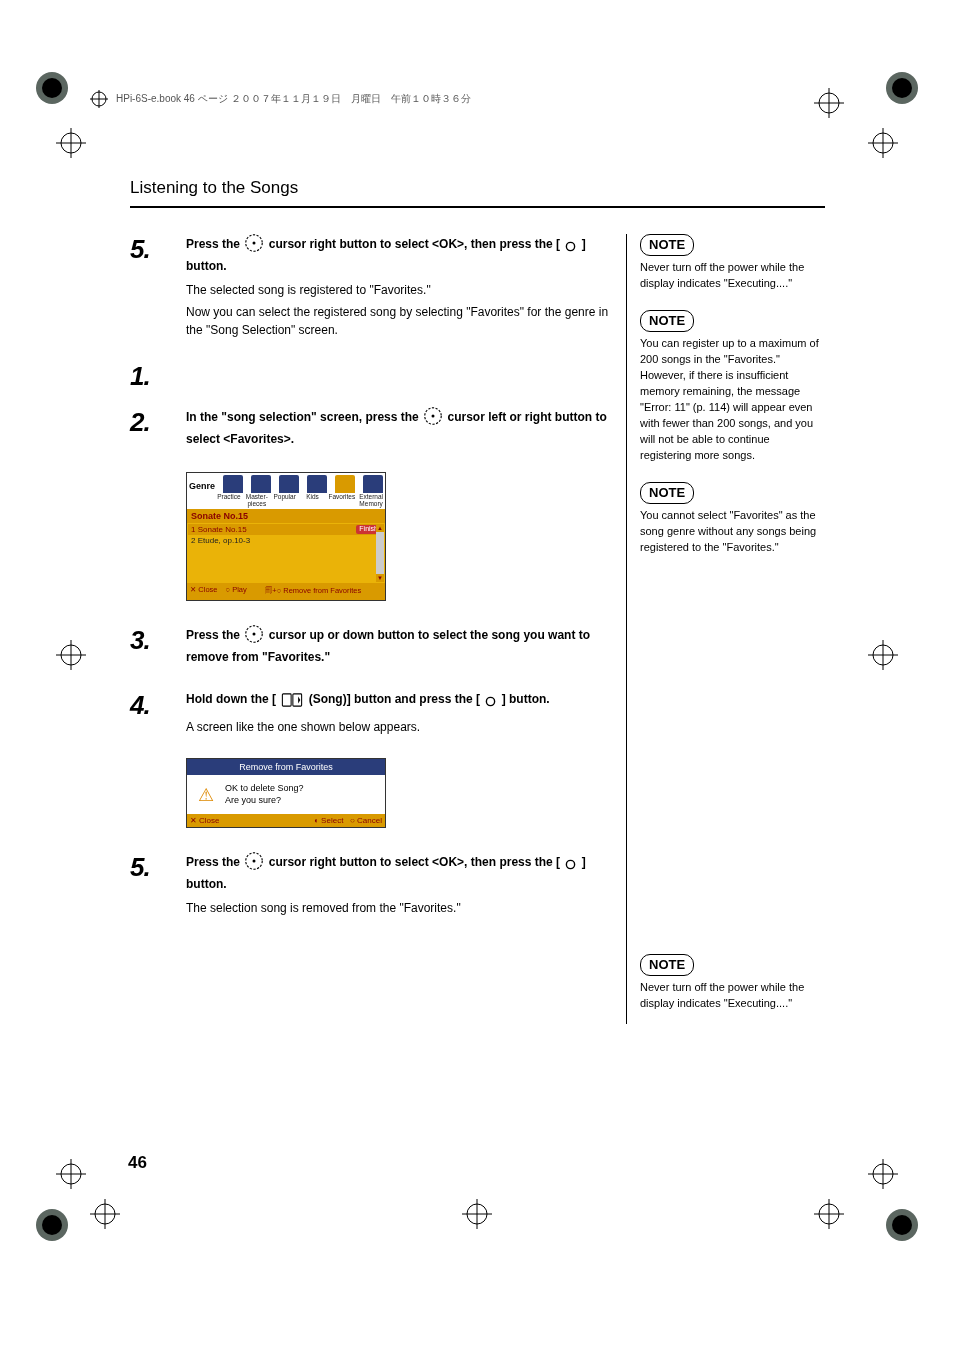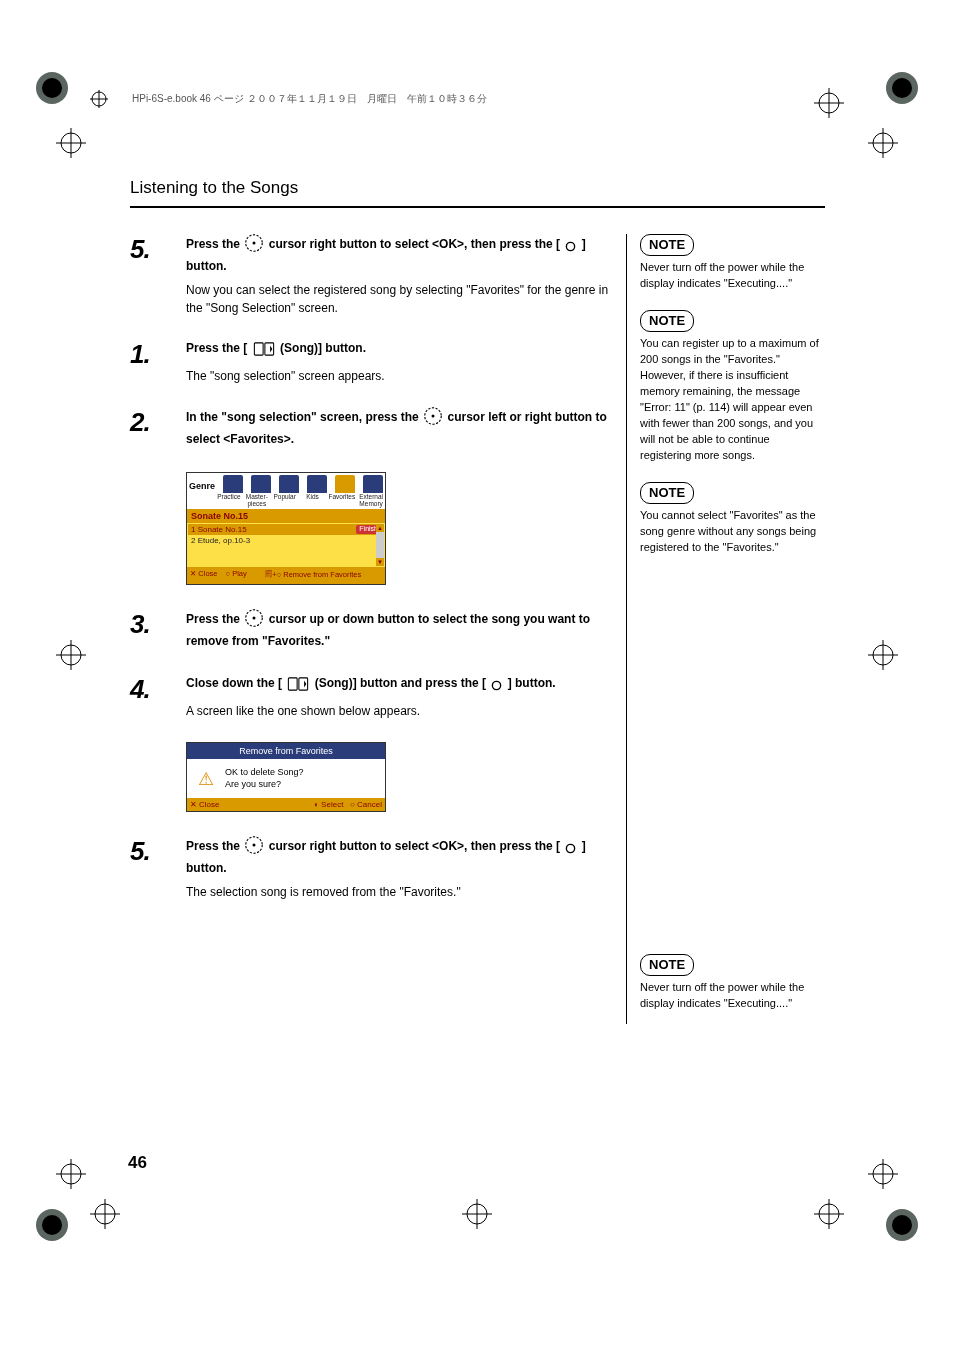--- a/index.html
+++ b/index.html
@@ -25,21 +25,21 @@
   .reg-mid {
     position: absolute;
     width: 30px; height: 30px;
   }
   .reg-mid svg { display:block; }
   .book-header {
     position: absolute;
     top: 90px; left: 90px;
     display: flex;
     align-items: center;
-    gap: 24px;
+    gap: 8px;
     font-size: 10px;
     color: #555;
   }
   .book-header .reg-icon { width: 18px; height: 18px; }
   .page-title {
     position: absolute;
     top: 178px;
     left: 130px;
     font-size: 17px;
     font-weight: 400;
@@ -157,22 +157,22 @@
   }
   .ss-labels-row span { flex: 1; text-align: center; }
   .ss-title-bar {
     background: #d99a00;
     color: #800;
     padding: 2px 4px;
     font-weight: 700;
     font-size: 9px;
   }
   .ss-list {
-    background: #fde047;
-    height: 44px;
+    background: #eab308;
+    height: 60px;
     padding: 1px;
     font-size: 8px;
     color: #222;
     position: relative;
   }
   .ss-list-row { padding: 1px 3px; }
   .ss-list-row.sel { background: #d99a00; color: #800; display:flex; justify-content:space-between; }
   .ss-badge { background: #c33; color:#fff; padding: 0 3px; border-radius:2px; font-size:7px; }
   .ss-footer {
     background: #d99a00;
@@ -366,41 +366,28 @@
             </svg>
         </span>
         <span> cursor right button to select &lt;OK&gt;, then press the [</span>
         <span class="inline-icon">
           <svg width="11" height="11" viewBox="0 0 12 12">
               <circle cx="6" cy="6" r="4.5" fill="none" stroke="#000" stroke-width="1.5"></circle>
             </svg>
         </span>
         <span>] button.</span>
       </div>
+      <div class="step-desc">The selected song is registered to "Favorites."</div>
       <div class="step-desc">Now you can select the registered song by selecting "Favorites" for the genre in the "Song Selection" screen.</div>
     </div>
   </div>
 
 
   <div class="step">
     <div class="step-num">1.</div>
-    <div class="step-body">
-      <div class="step-head">
-        <span>Press the [</span>
-        <span class="inline-icon">
-          <svg width="22" height="14" viewBox="0 0 24 16">
-              <rect x="1" y="1" width="10" height="14" rx="1" fill="none" stroke="#000" stroke-width="1.2"></rect>
-              <rect x="13" y="1" width="10" height="14" rx="1" fill="none" stroke="#000" stroke-width="1.2"></rect>
-              <path d="M19 4 l2.5 4 l-2.5 4 z" fill="#000"></path>
-            </svg>
-        </span>
-        <span> (Song)] button.</span>
-      </div>
-      <div class="step-desc">The "song selection" screen appears.</div>
-    </div>
   </div>
 
   <div class="step">
     <div class="step-num">2.</div>
     <div class="step-body">
       <div class="step-head">
         <span>In the "song selection" screen, press the </span>
         <span class="inline-icon">
           <svg width="18" height="18" viewBox="0 0 24 24">
               <circle cx="12" cy="12" r="11" fill="none" stroke="#000" stroke-width="1.5" stroke-dasharray="3 2"></circle>
@@ -464,21 +451,21 @@
         </span>
         <span> cursor up or down button to select the song you want to remove from "Favorites."</span>
       </div>
     </div>
   </div>
 
   <div class="step">
     <div class="step-num">4.</div>
     <div class="step-body">
       <div class="step-head">
-        <span>Close down the [</span>
+        <span>Hold down the [</span>
         <span class="inline-icon">
           <svg width="22" height="14" viewBox="0 0 24 16">
               <rect x="1" y="1" width="10" height="14" rx="1" fill="none" stroke="#000" stroke-width="1.2"></rect>
               <rect x="13" y="1" width="10" height="14" rx="1" fill="none" stroke="#000" stroke-width="1.2"></rect>
               <path d="M19 4 l2.5 4 l-2.5 4 z" fill="#000"></path>
             </svg>
         </span>
         <span> (Song)] button and press the [</span>
         <span class="inline-icon">
           <svg width="11" height="11" viewBox="0 0 12 12">

